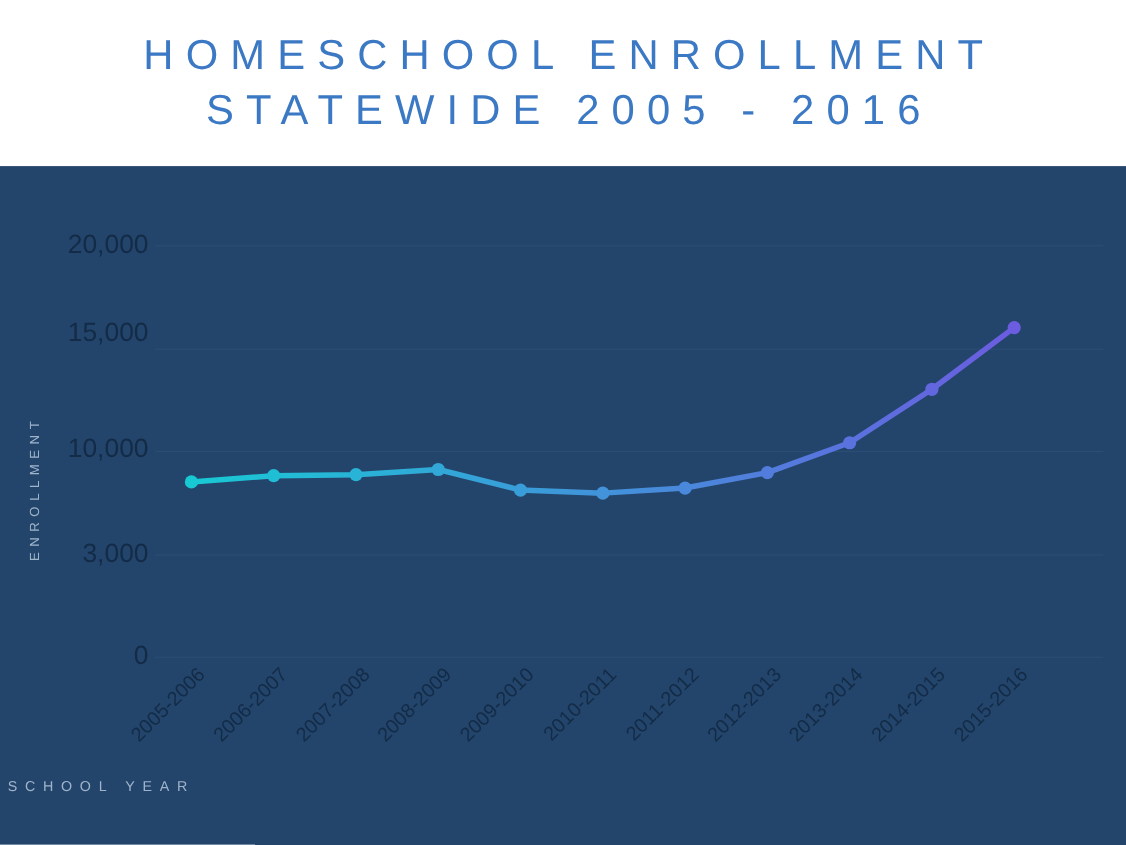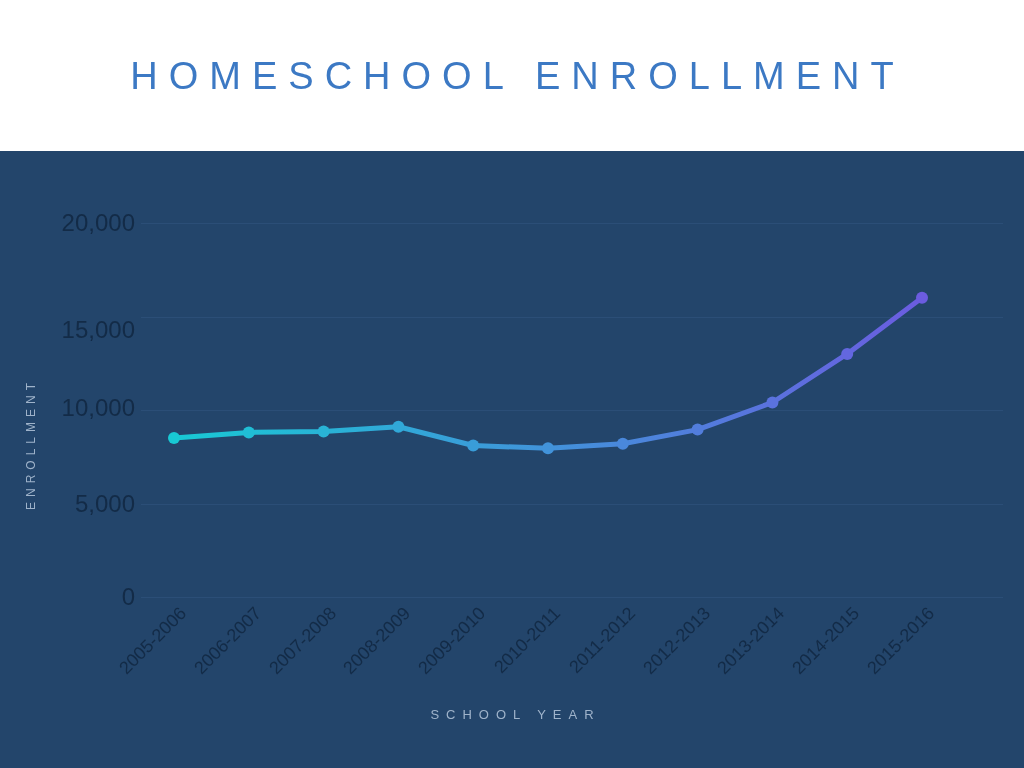--- a/index.html
+++ b/index.html
@@ -110,21 +110,20 @@
     transform: rotate(180deg);
     text-align: center;
     white-space: nowrap;
     font-family: "Liberation Sans", sans-serif;
   }
   #x-axis-title {
     position: absolute;
     left: 0;
     top: 556px;
     width: 1024px;
-    text-align: center;
     color: #9fb3ca;
     font-size: 13px;
     letter-spacing: 7px;
     text-indent: 7px;
     font-family: "Liberation Sans", sans-serif;
   }
   
   #xtick-layer {
     position: absolute;
     left: 0;
@@ -152,39 +151,40 @@
     overflow: visible;
   }
 </style>
 </head>
 <body>
 
 <div id="slide">
 
   <div id="title-band">
     <div class="title-line">HOMESCHOOL ENROLLMENT</div>
+    <div class="title-line">STATEWIDE 2005 - 2016</div>
   </div>
 
   <div id="chart-panel">
 
     <div id="plot-wrap">
 
       <div id="grid-layer">
           <div class="gridline baseline" style="top: 446px; background: rgb(43, 78, 119);"></div>
           <div class="gridline" style="top: 352.5px; background: rgb(43, 78, 119);"></div>
           <div class="gridline" style="top: 259px; background: rgb(43, 78, 119);"></div>
           <div class="gridline" style="top: 165.5px; background: rgb(43, 78, 119);"></div>
           <div class="gridline" style="top: 72px; background: rgb(43, 78, 119);"></div>
         </div>
 
       <div id="ytick-col">
           <div class="ytick" style="top: 446px; color: rgb(19, 43, 71);">0</div>
-          <div class="ytick" style="top: 352.5px; color: rgb(19, 43, 71);">5,000</div>
+          <div class="ytick" style="top: 352.5px; color: rgb(19, 43, 71);">3,000</div>
           <div class="ytick" style="top: 257px; color: rgb(19, 43, 71);">10,000</div>
-          <div class="ytick" style="top: 179px; color: rgb(19, 43, 71);">15,000</div>
+          <div class="ytick" style="top: 152px; color: rgb(19, 43, 71);">15,000</div>
           <div class="ytick" style="top: 72px; color: rgb(19, 43, 71);">20,000</div>
         </div>
 
       <div id="y-axis-title">ENROLLMENT</div>
 
       <svg id="series-svg" viewBox="0 0 1024 617" preserveAspectRatio="none">
         <defs>
           <linearGradient id="lineGrad" x1="0" y1="0" x2="1" y2="0">
             <stop id="grad-stop-a" offset="0%" stop-color="#18c9d4"></stop>
             <stop id="grad-stop-b" offset="100%" stop-color="#6b5ce0"></stop>

